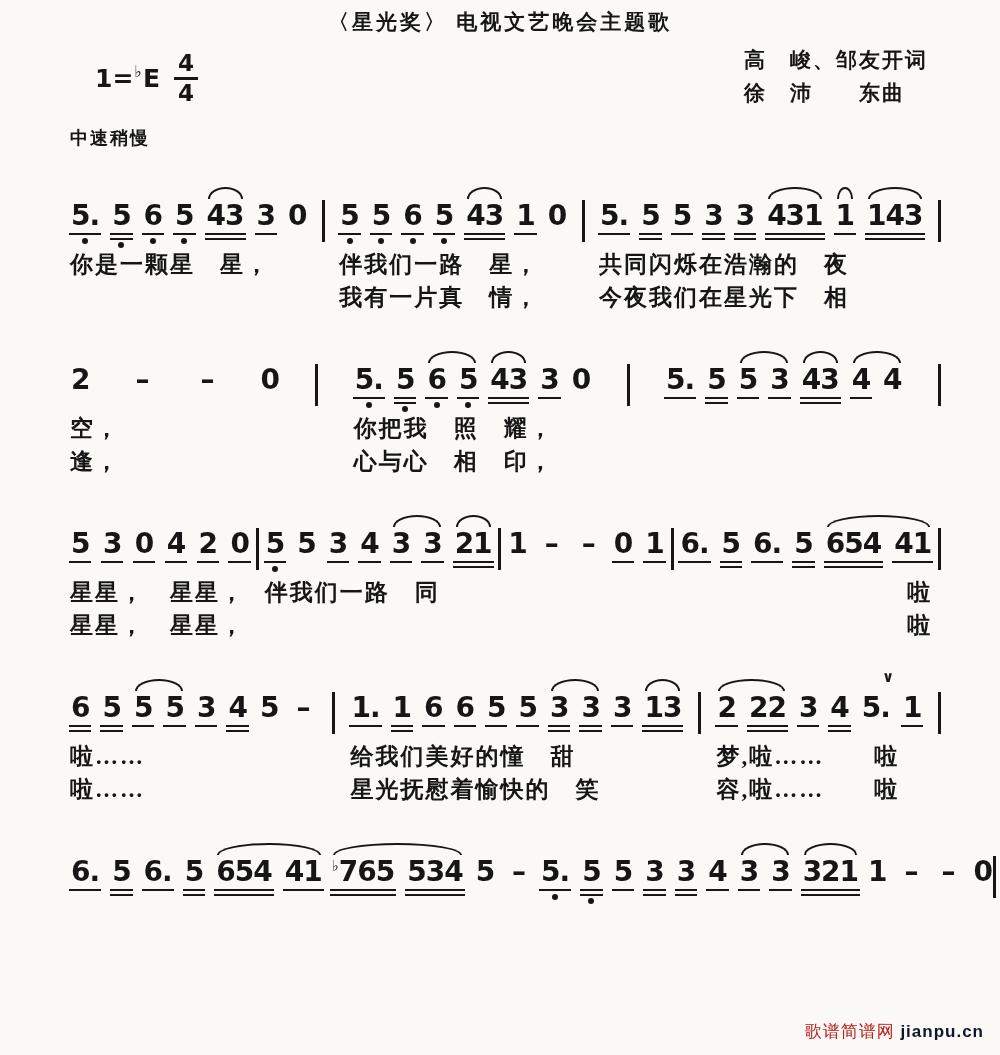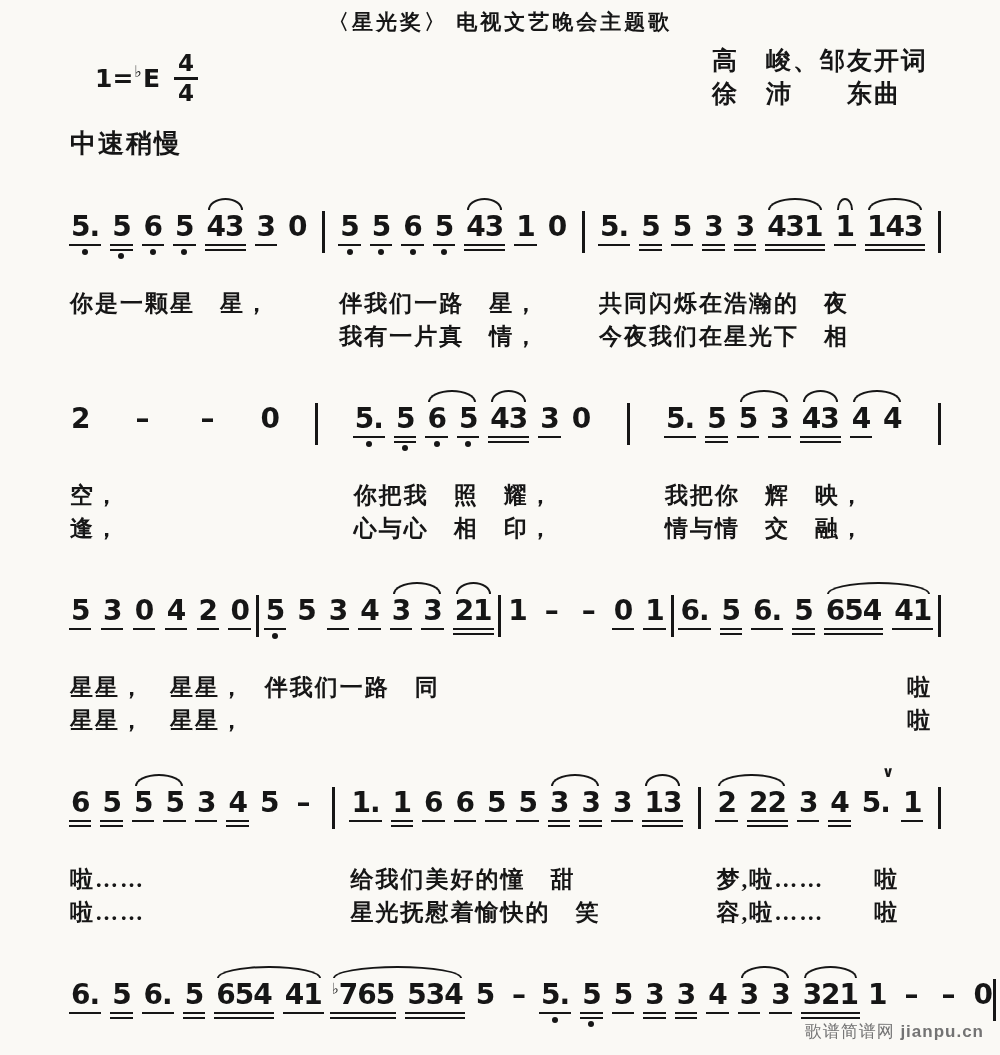--- a/index.html
+++ b/index.html
@@ -26,24 +26,24 @@
   .keytime{
     position:absolute;left:95px;top:8px;display:flex;align-items:center;gap:14px;
     font-family:"DejaVu Sans","Liberation Sans",sans-serif;font-weight:700;font-size:25px;
   }
   .keysig{display:flex;align-items:center;}
   .keysig .fl{font-size:16px;vertical-align:super;position:relative;top:-7px;margin:0 1px;}
   .frac{display:inline-flex;flex-direction:column;align-items:center;line-height:1;font-size:23px;}
   .frac .bar{width:24px;height:3px;background:#161616;margin:2px 0;}
   .credits{
     position:absolute;right:72px;top:0;text-align:left;
-    font-size:25px;font-weight:700;line-height:33px;letter-spacing:2px;
+    font-size:21px;font-weight:700;line-height:33px;letter-spacing:2px;
   }
   .tempo{
-    margin:2px 0 12px 70px;font-size:26px;font-weight:700;letter-spacing:2px;
+    margin:2px 0 12px 70px;font-size:18px;font-weight:700;letter-spacing:2px;
   }
 
   
   .systems{margin:0 55px 0 70px;}
   .system{margin-top:34px;}
   .staff{
     display:flex;justify-content:space-between;align-items:flex-start;
     padding-top:18px;
   }
   .measure{display:flex;flex-direction:column;}
@@ -69,21 +69,21 @@
   .slur{position:relative;display:inline-flex;gap:11px;}
   .slur::before{
     content:"";position:absolute;left:2px;right:2px;top:-15px;height:10px;
     border:2.5px solid #161616;border-bottom:none;
     border-radius:50% 50% 0 0 / 100% 100% 0 0;
   }
   .bl{width:3px;background:#161616;height:42px;margin-top:-2px;align-self:flex-start;margin-left:4px;margin-right:4px;}
   .bl-final{display:flex;gap:4px;align-self:flex-start;margin-top:-2px;}
   .bl-final i{display:block;height:42px;background:#161616;}
   .bl-final .thin{width:3px;}
-  .lyrics{margin-top:28px;}
+  .lyrics{margin-top:0;}
   .lyric{
     font-size:23px;font-weight:700;line-height:33px;letter-spacing:2px;
     white-space:pre;
   }
   .lyric.right{text-align:right;}
 
   
   .sys2 .measure:first-child .notes{min-width:210px;justify-content:space-between;}
   .sys3 .measure:first-child .notes{min-width:180px;justify-content:space-between;}
   .sys5 .measure:last-child .notes{min-width:110px;justify-content:space-between;}
@@ -230,24 +230,20 @@
                 <span class="note">3<i class="ul l1"></i></span>
               </span>
               <span class="slur">
                 <span class="note">43<i class="ul l1"></i><i class="ul l2"></i></span>
               </span>
               <span class="slur">
                 <span class="note">4<i class="ul l1"></i></span>
                 <span class="note">4</span>
               </span>
             </div>
-            <div class="lyrics">
-              <div class="lyric">我把你　辉　映，</div>
-              <div class="lyric">情与情　交　融，</div>
-            </div>
           </div>
           <span class="bl"></span>
         </div>
       </div>
       <div class="system sys3">
         <div class="staff">
           <div class="measure">
             <div class="notes">
               <span class="note">5<i class="ul l1"></i></span>
               <span class="note">3<i class="ul l1"></i></span>
@@ -426,17 +422,17 @@
             </div>
           </div>
           <span class="bl-final">
             <i class="thin"></i>
           </span>
         </div>
       </div>
     </div>
 
   <div class="watermark">
-    <span class="name" style="color: #737373; margin-top: 11px;">歌谱简谱网</span>
-    <span class="url" style="color: #737373;">jianpu.cn</span>
+    <span class="name" style="color: #b91c1c; margin-top: 11px;">歌谱简谱网</span>
+    <span class="url" style="color: #0f172a;">jianpu.cn</span>
   </div>
 
 </div>
 
 </body></html>

